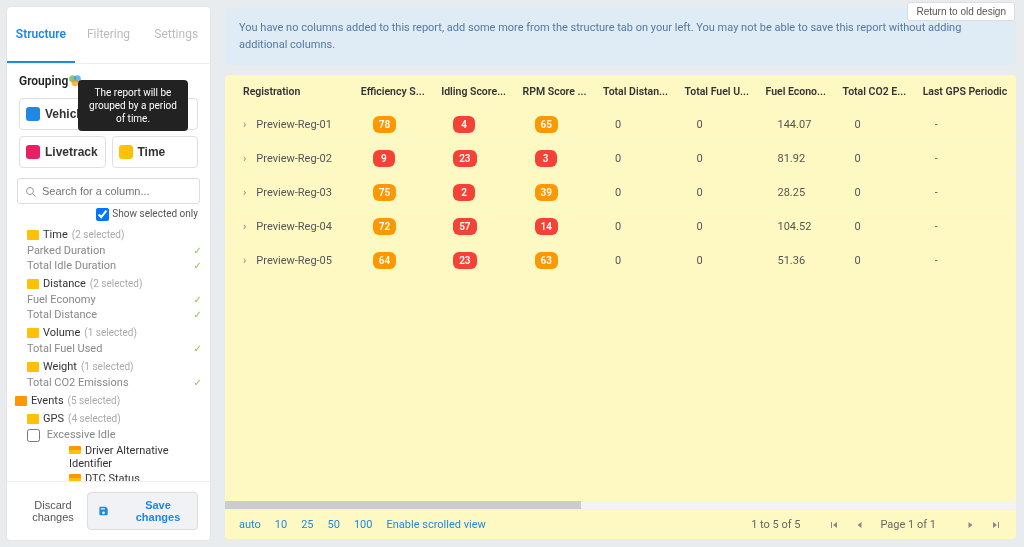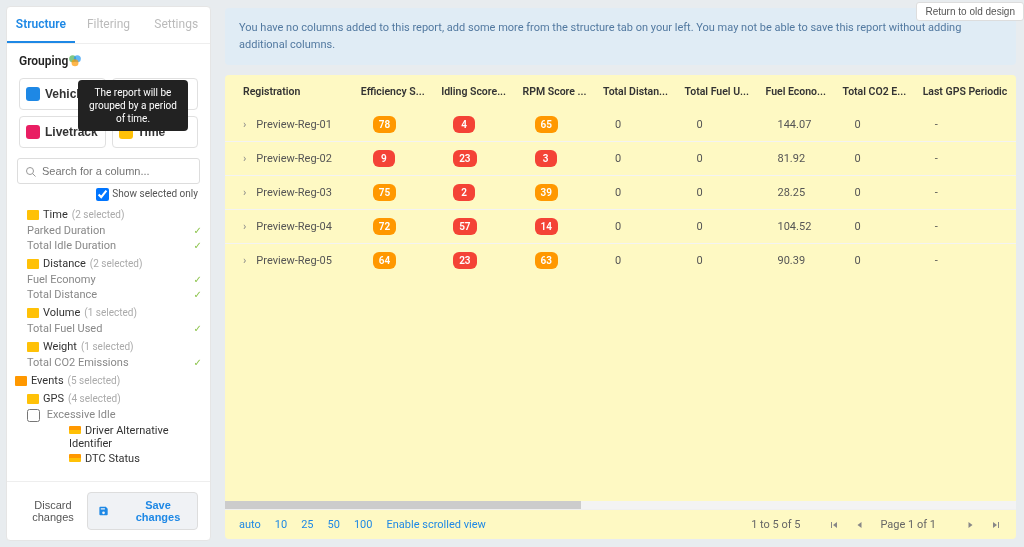--- a/index.html
+++ b/index.html
@@ -1,21 +1,21 @@
 <!DOCTYPE html>
 <html><head>
 <meta charset="utf-8">
 <style>
 *{box-sizing:border-box;margin:0;padding:0}
 body{font-family:-apple-system,BlinkMacSystemFont,"Segoe UI",Roboto,sans-serif;font-size:12px;background:#e8ecef;width:1024px;height:547px;overflow:hidden;position:relative}
-.return-btn{position:absolute;top:2px;right:0;background:#fff;border:1px solid #ddd;border-radius:3px;padding:3px 8px;font-size:10px;color:#555;cursor:pointer;z-index:100}
+.return-btn{position:absolute;top:2px;right:9px;background:#fff;border:1px solid #ddd;border-radius:3px;padding:3px 8px;font-size:10px;color:#555;cursor:pointer;z-index:100}
 .layout{display:flex;height:547px}
 .sidebar{width:205px;background:#fff;border:1px solid #e5e5e5;border-radius:4px;margin:6px 0 6px 6px;display:flex;flex-direction:column;overflow:hidden}
 .tabs{display:flex;border-bottom:1px solid #eee}
-.tab{flex:1;text-align:center;padding:10px 0;font-size:12px;color:#bbb;cursor:pointer}
+.tab{flex:1;text-align:center;padding:20px 0;font-size:12px;color:#bbb;cursor:pointer}
 .tab.active{color:#1e88e5;border-bottom:2px solid #1e88e5;font-weight:600}
 .grouping{padding:10px 12px}
 .grouping-head{display:flex;justify-content:flex-start;align-items:center;margin-bottom:10px}
 .grouping-head h4{font-size:12px;font-weight:600;color:#222}
 .group-grid{display:grid;grid-template-columns:1fr 1fr;gap:6px}
 .group-btn{border:1px solid #e0e0e0;border-radius:4px;padding:8px 6px;background:#fff;display:flex;align-items:center;gap:5px;cursor:pointer;font-size:12px;font-weight:600;color:#333}
 .group-btn .gi{width:14px;height:14px;display:inline-block;border-radius:3px}
 .gi-vehicle{background:#1e88e5}
 .gi-depot{background:#ff9800}
 .gi-live{background:#e91e63}
@@ -289,21 +289,21 @@
                 <td>0</td>
                 <td>-</td>
               </tr>
               <tr>
                 <td><span class="chev">›</span><span>Preview-Reg-05</span></td>
                 <td><span class="pill p-orange">64</span></td>
                 <td><span class="pill p-red">23</span></td>
                 <td><span class="pill p-orange">63</span></td>
                 <td>0</td>
                 <td>0</td>
-                <td>90.39</td>
+                <td>51.36</td>
                 <td>0</td>
                 <td>-</td>
               </tr>
             </tbody>
         </table>
       </div>
       <div class="hscroll">
           <div class="hscroll-thumb"></div>
         </div>
       <div class="tfoot">

